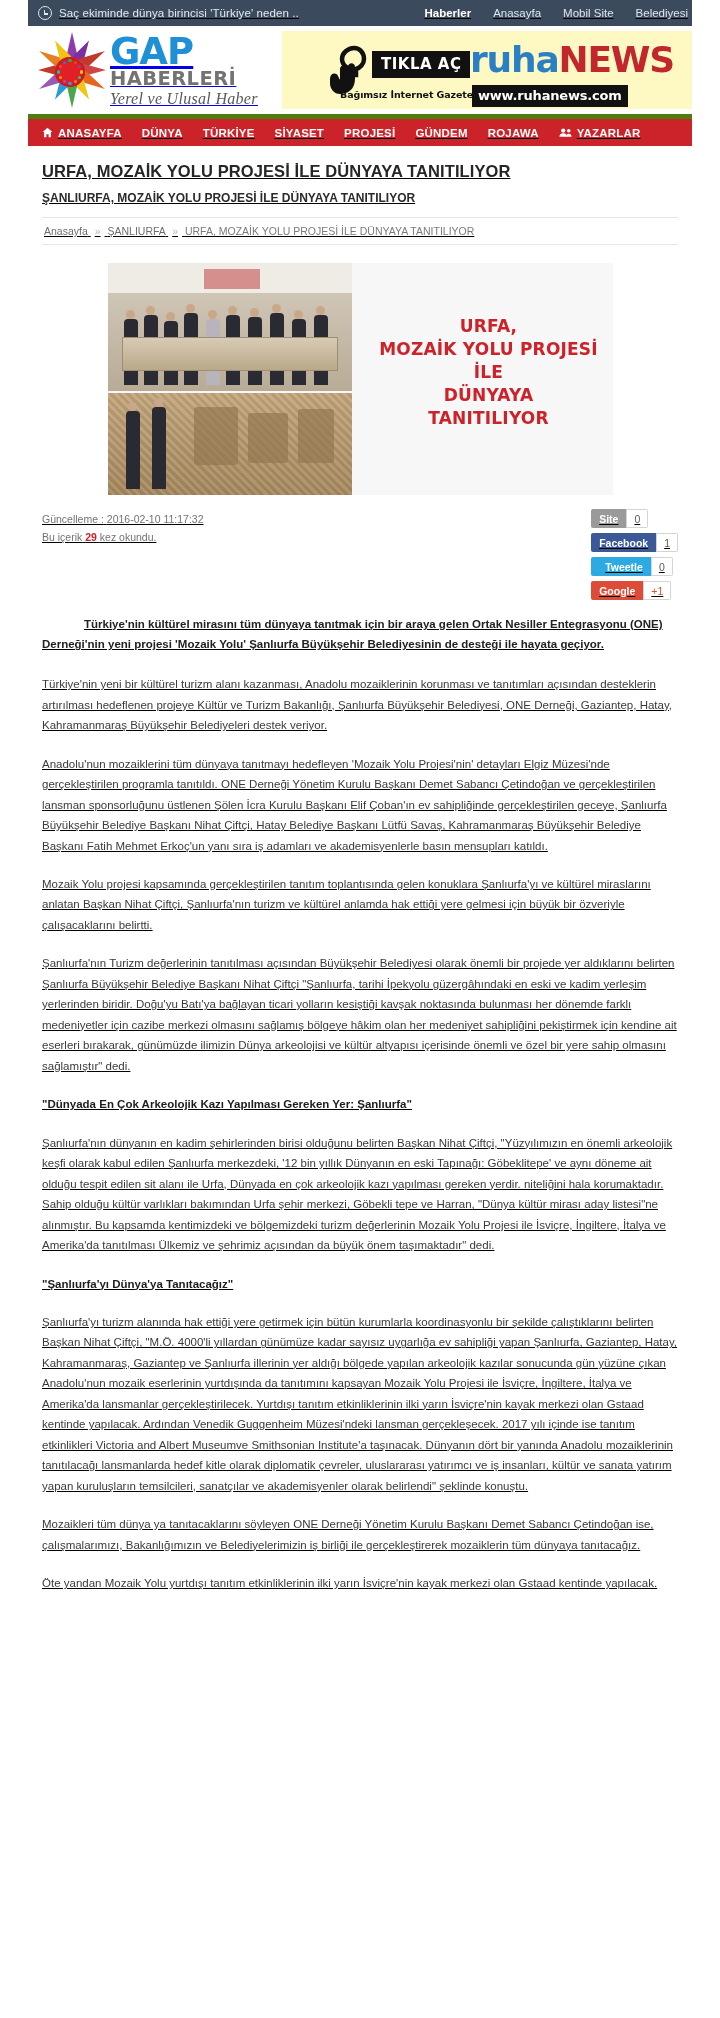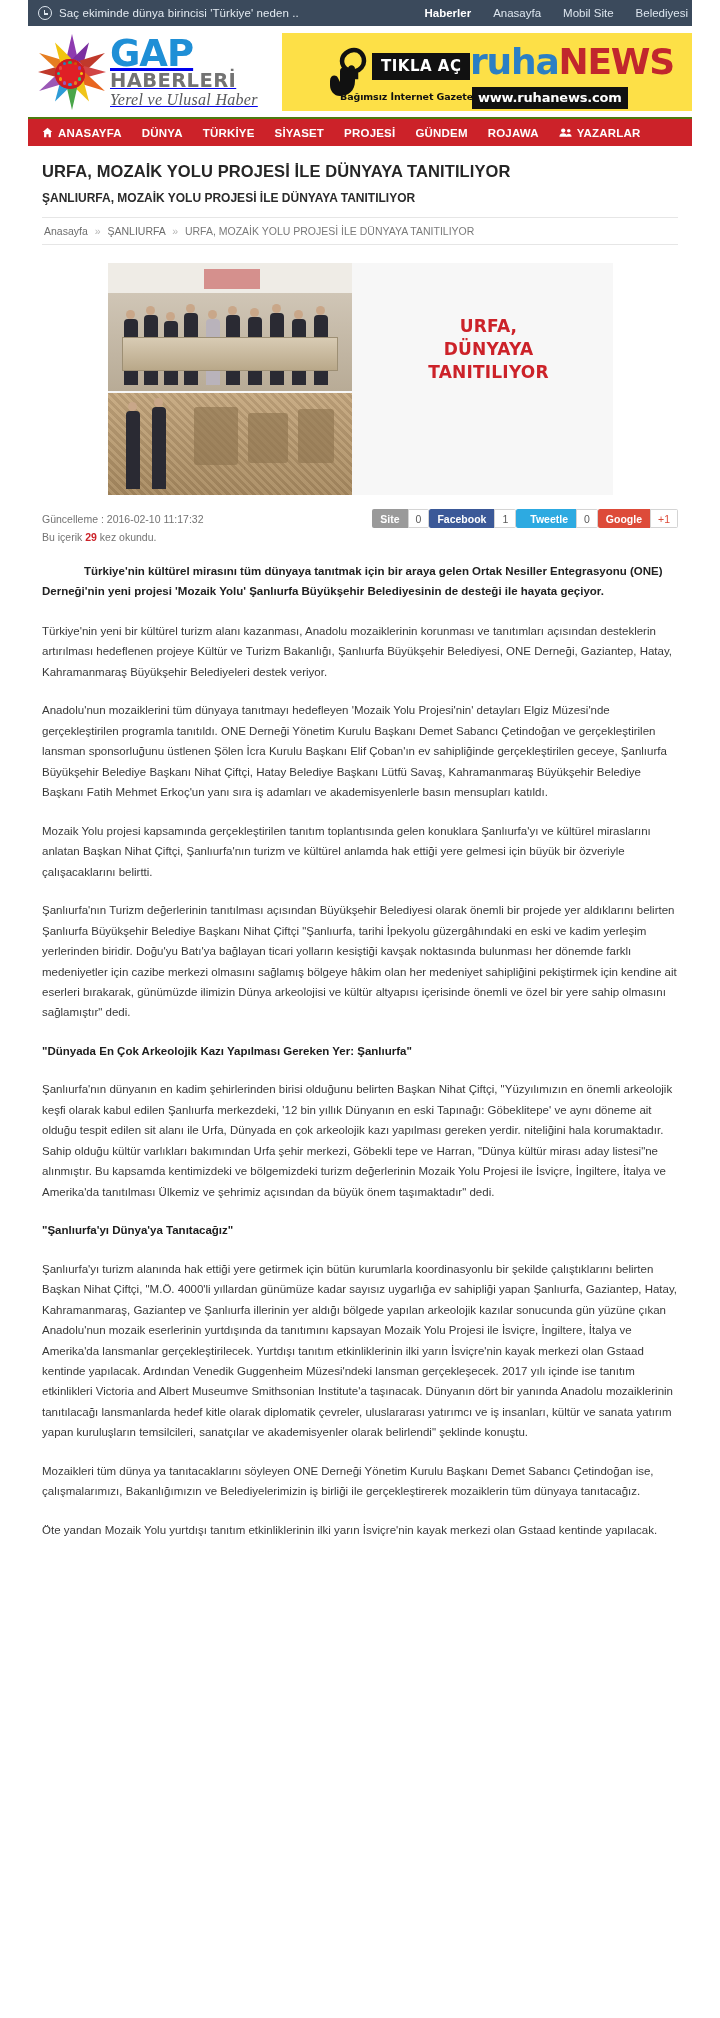--- a/index.html
+++ b/index.html
@@ -8,20 +8,21 @@
     margin: 0; padding: 0;
     background: #ffffff;
     font-family: "Liberation Sans", "DejaVu Sans", sans-serif;
   }
   .page {
     width: 664px;
     margin: 0 auto;
     background: #ffffff;
     position: relative;
     overflow: hidden;
+    text-decoration: underline;
   }
 
   
   .topbar {
     height: 26px;
     background: #3b4a5c;
     display: flex;
     align-items: center;
     color: #e8eef4;
     font-size: 11.5px;
@@ -63,21 +64,21 @@
   .topnav a { color: #dce5ee; text-decoration: none; }
   .topnav a.active { color: #ffffff; font-weight: bold; }
 
   
   .header {
     height: 93px;
     background: #ffffff;
     display: flex;
     align-items: center;
     position: relative;
-    border-bottom: 2px solid #4d7c0f;
+    border-bottom: 5px solid #4d7c0f;
   }
   .logo-wrap {
     width: 244px;
     height: 93px;
     position: relative;
     flex: 0 0 auto;
     padding-left: 8px;
     display: flex;
     align-items: center;
   }
@@ -129,21 +130,21 @@
     font-style: italic;
     margin-top: 2px;
     font-family: "Liberation Serif", serif;
     letter-spacing: .3px;
   }
 
   .banner {
     flex: 1 1 auto;
     height: 78px;
     margin-left: 10px;
-    background: #fde047;
+    background: #fef9c3;
     position: relative;
     overflow: hidden;
     display: flex;
     align-items: center;
   }
   .hand-icon {
     position: absolute;
     left: 42px; top: 14px;
     width: 54px; height: 50px;
   }
@@ -295,21 +296,23 @@
     display: flex;
     align-items: flex-start;
     margin: 6px 0 2px 0;
     font-size: 10.5px;
     color: #737373;
   }
   .meta-left { padding-top: 2px; line-height: 1.7; }
   .share {
     margin-left: auto;
     display: flex;
-    align-items: flex-end;
+    align-items: flex-start;
+    gap: 5px;
+    flex-direction: column;
   }
   .chip {
     display: flex;
     align-items: stretch;
     height: 19px;
     font-size: 10.5px;
     font-weight: bold;
     color: #ffffff;
     border-radius: 2px;
     overflow: hidden;
@@ -475,20 +478,21 @@
       <div class="photo-bot">
         <div class="mosaic"></div>
         <div class="mos-fig" style="left:86px;top:14px;width:44px;height:58px;"></div>
         <div class="mos-fig" style="left:140px;top:20px;width:40px;height:50px;"></div>
         <div class="mos-fig" style="left:190px;top:16px;width:36px;height:54px;"></div>
         <div class="ppl" style="left:18px;height:78px;"></div>
         <div class="ppl" style="left:44px;height:82px;"></div>
       </div>
       <div class="photo-caption">
         <div>URFA,</div>
+        <div>MOZAİK YOLU PROJESİ İLE</div>
         <div>DÜNYAYA</div>
         <div>TANITILIYOR</div>
       </div>
     </div>
 
     <div class="metarow">
       <div class="meta-left">
         <div>
           <span>Güncelleme :</span>
           <span>2016-02-10 11:17:32</span>

